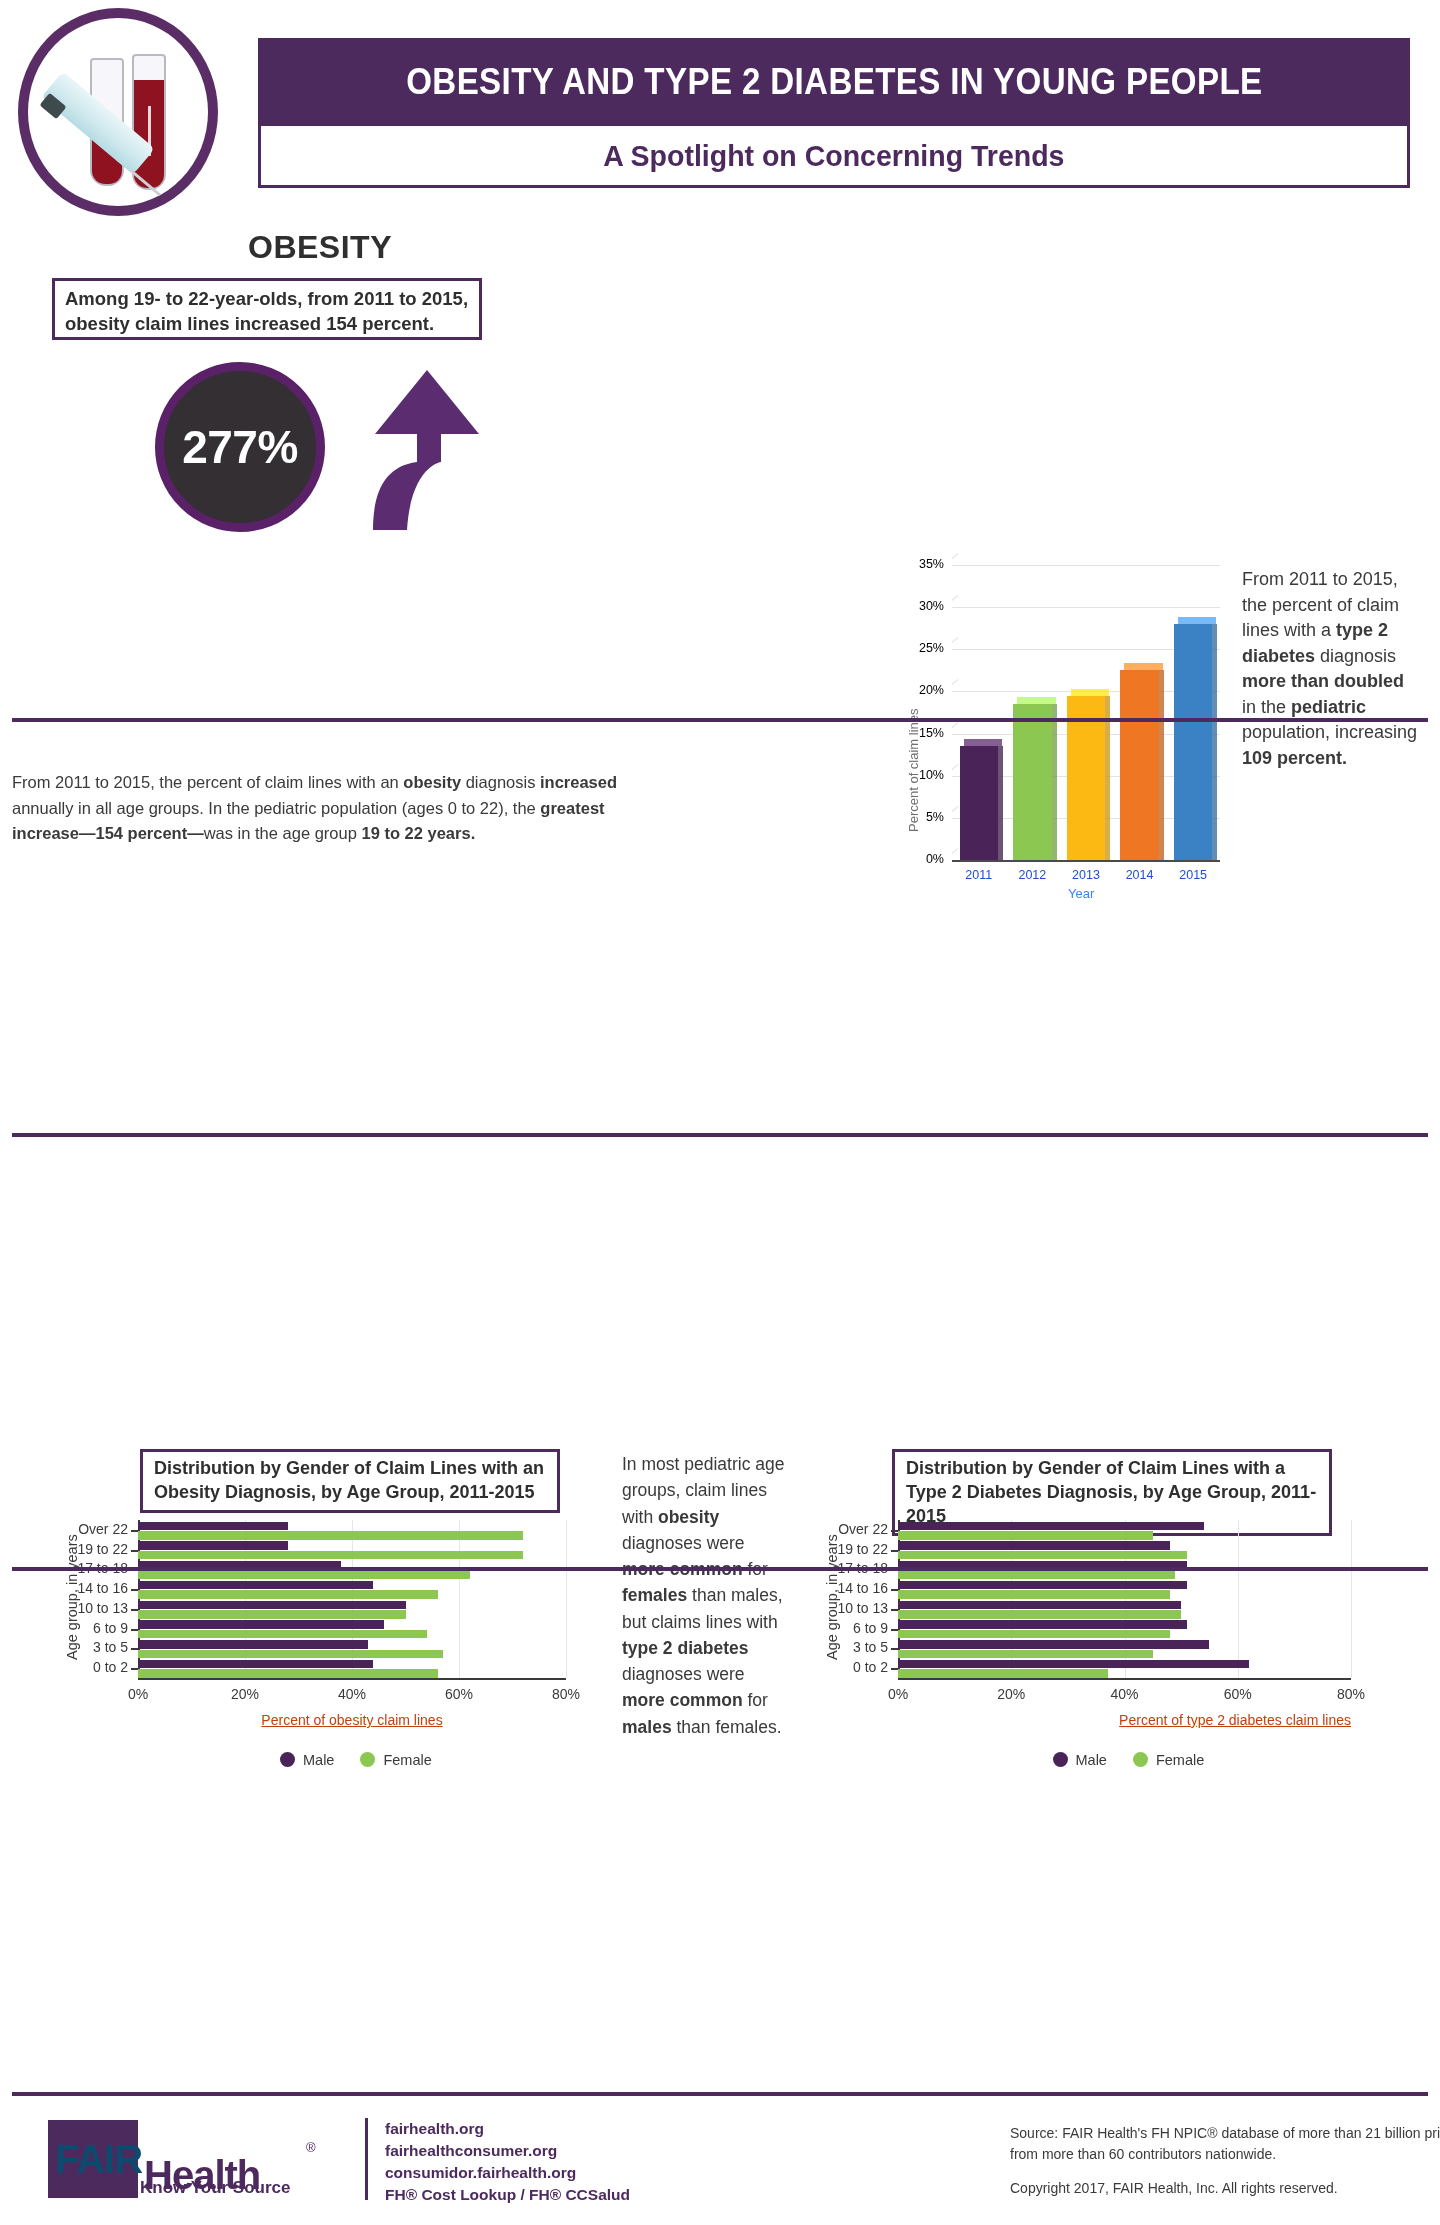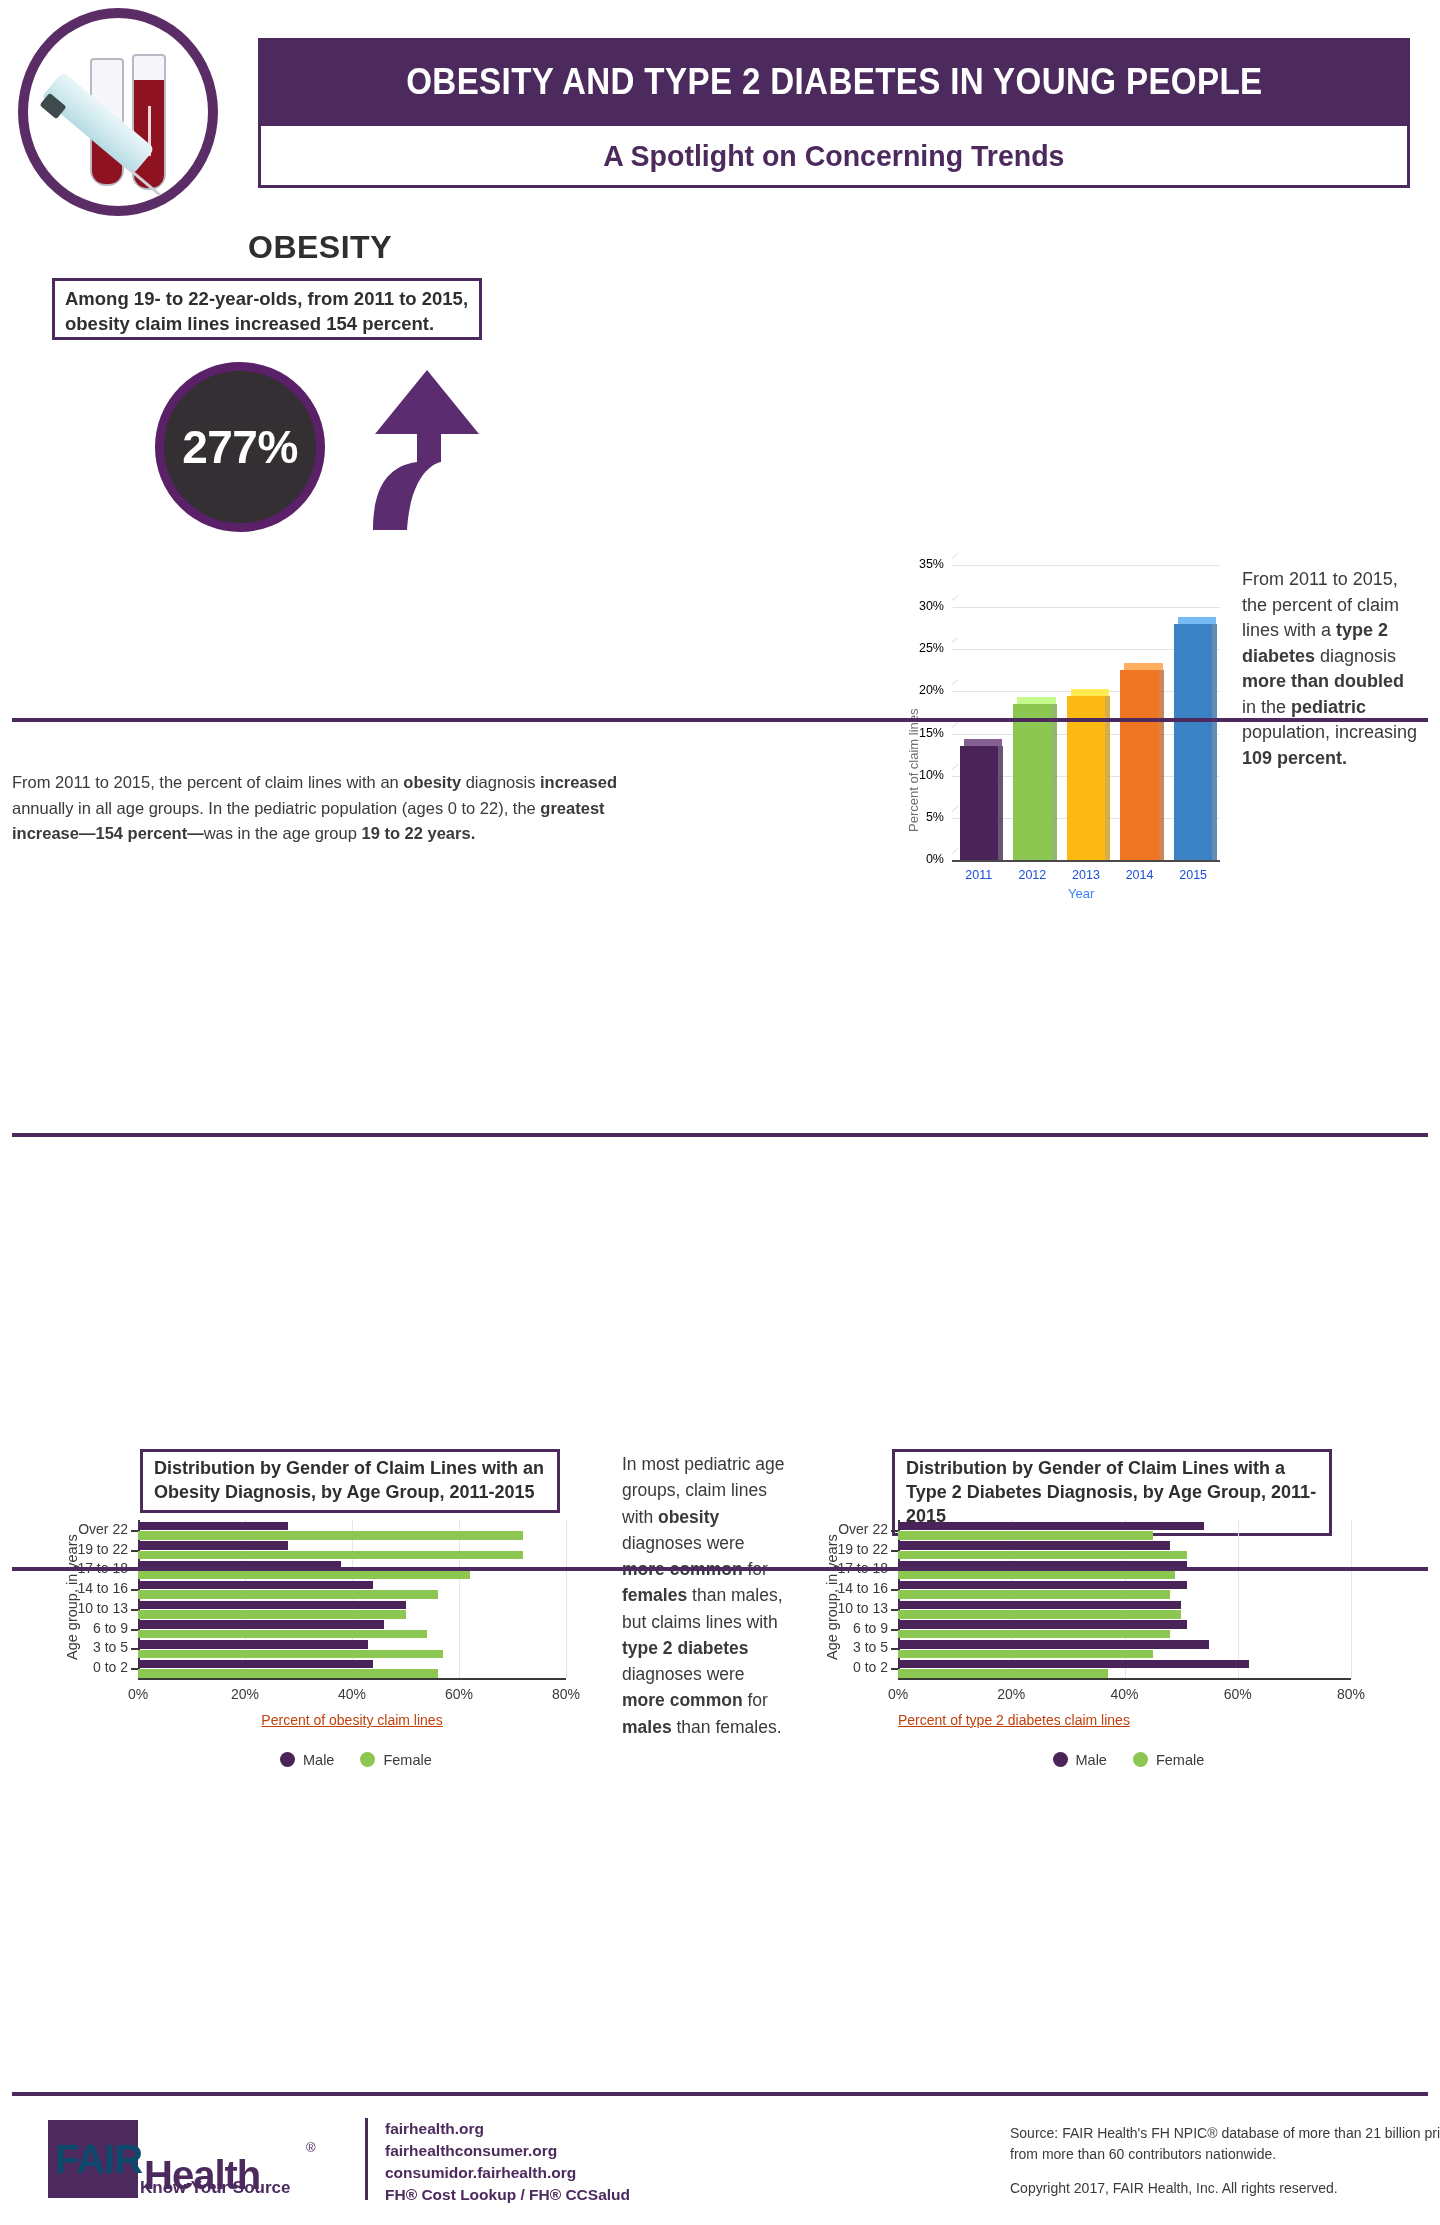--- a/index.html
+++ b/index.html
@@ -350,21 +350,21 @@
       <div class="hb-bar" style="left:78px;top:115.75px;width:271.8px;background:#8cc751;height:8.5px;"></div>
       <div class="hb-cat" style="left:0px;width:68px;top:125.375px;">3 to 5</div>
       <div class="hb-axisline" style="left:71px;top:134.375px;width:7px;height:2px;"></div>
       <div class="hb-bar" style="left:78px;top:126px;width:311.4375px;background:#4a2458;height:8.5px;"></div>
       <div class="hb-bar" style="left:78px;top:135.5px;width:254.8125px;background:#8cc751;height:8.5px;"></div>
       <div class="hb-cat" style="left:0px;width:68px;top:145.125px;">0 to 2</div>
       <div class="hb-axisline" style="left:71px;top:154.125px;width:7px;height:2px;"></div>
       <div class="hb-bar" style="left:78px;top:145.75px;width:351.075px;background:#4a2458;height:8.5px;"></div>
       <div class="hb-bar" style="left:78px;top:155.25px;width:209.51250000000002px;background:#8cc751;height:8.5px;"></div>
       <div class="hb-ylab" style="left:4px;top:146px;">Age group, in years</div>
-      <div class="hb-axis-label" style="left:78px;top:198px;width:453px;text-align:left;">Percent of type 2 diabetes claim lines</div>
+      <div class="hb-axis-label" style="left:78px;top:198px;width:453px;text-align:right;">Percent of type 2 diabetes claim lines</div>
       <div class="legend" style="left:232.5px;top:238px;">
         <div><span class="dot" style="background:#4a2458;"></span><span>Male</span></div>
         <div><span class="dot" style="background:#8cc751;"></span><span>Female</span></div>
       </div>
     </div>
   </div>
 
 <div class="divider" style="top:1133px;"></div>
 
 <div id="sec3">

